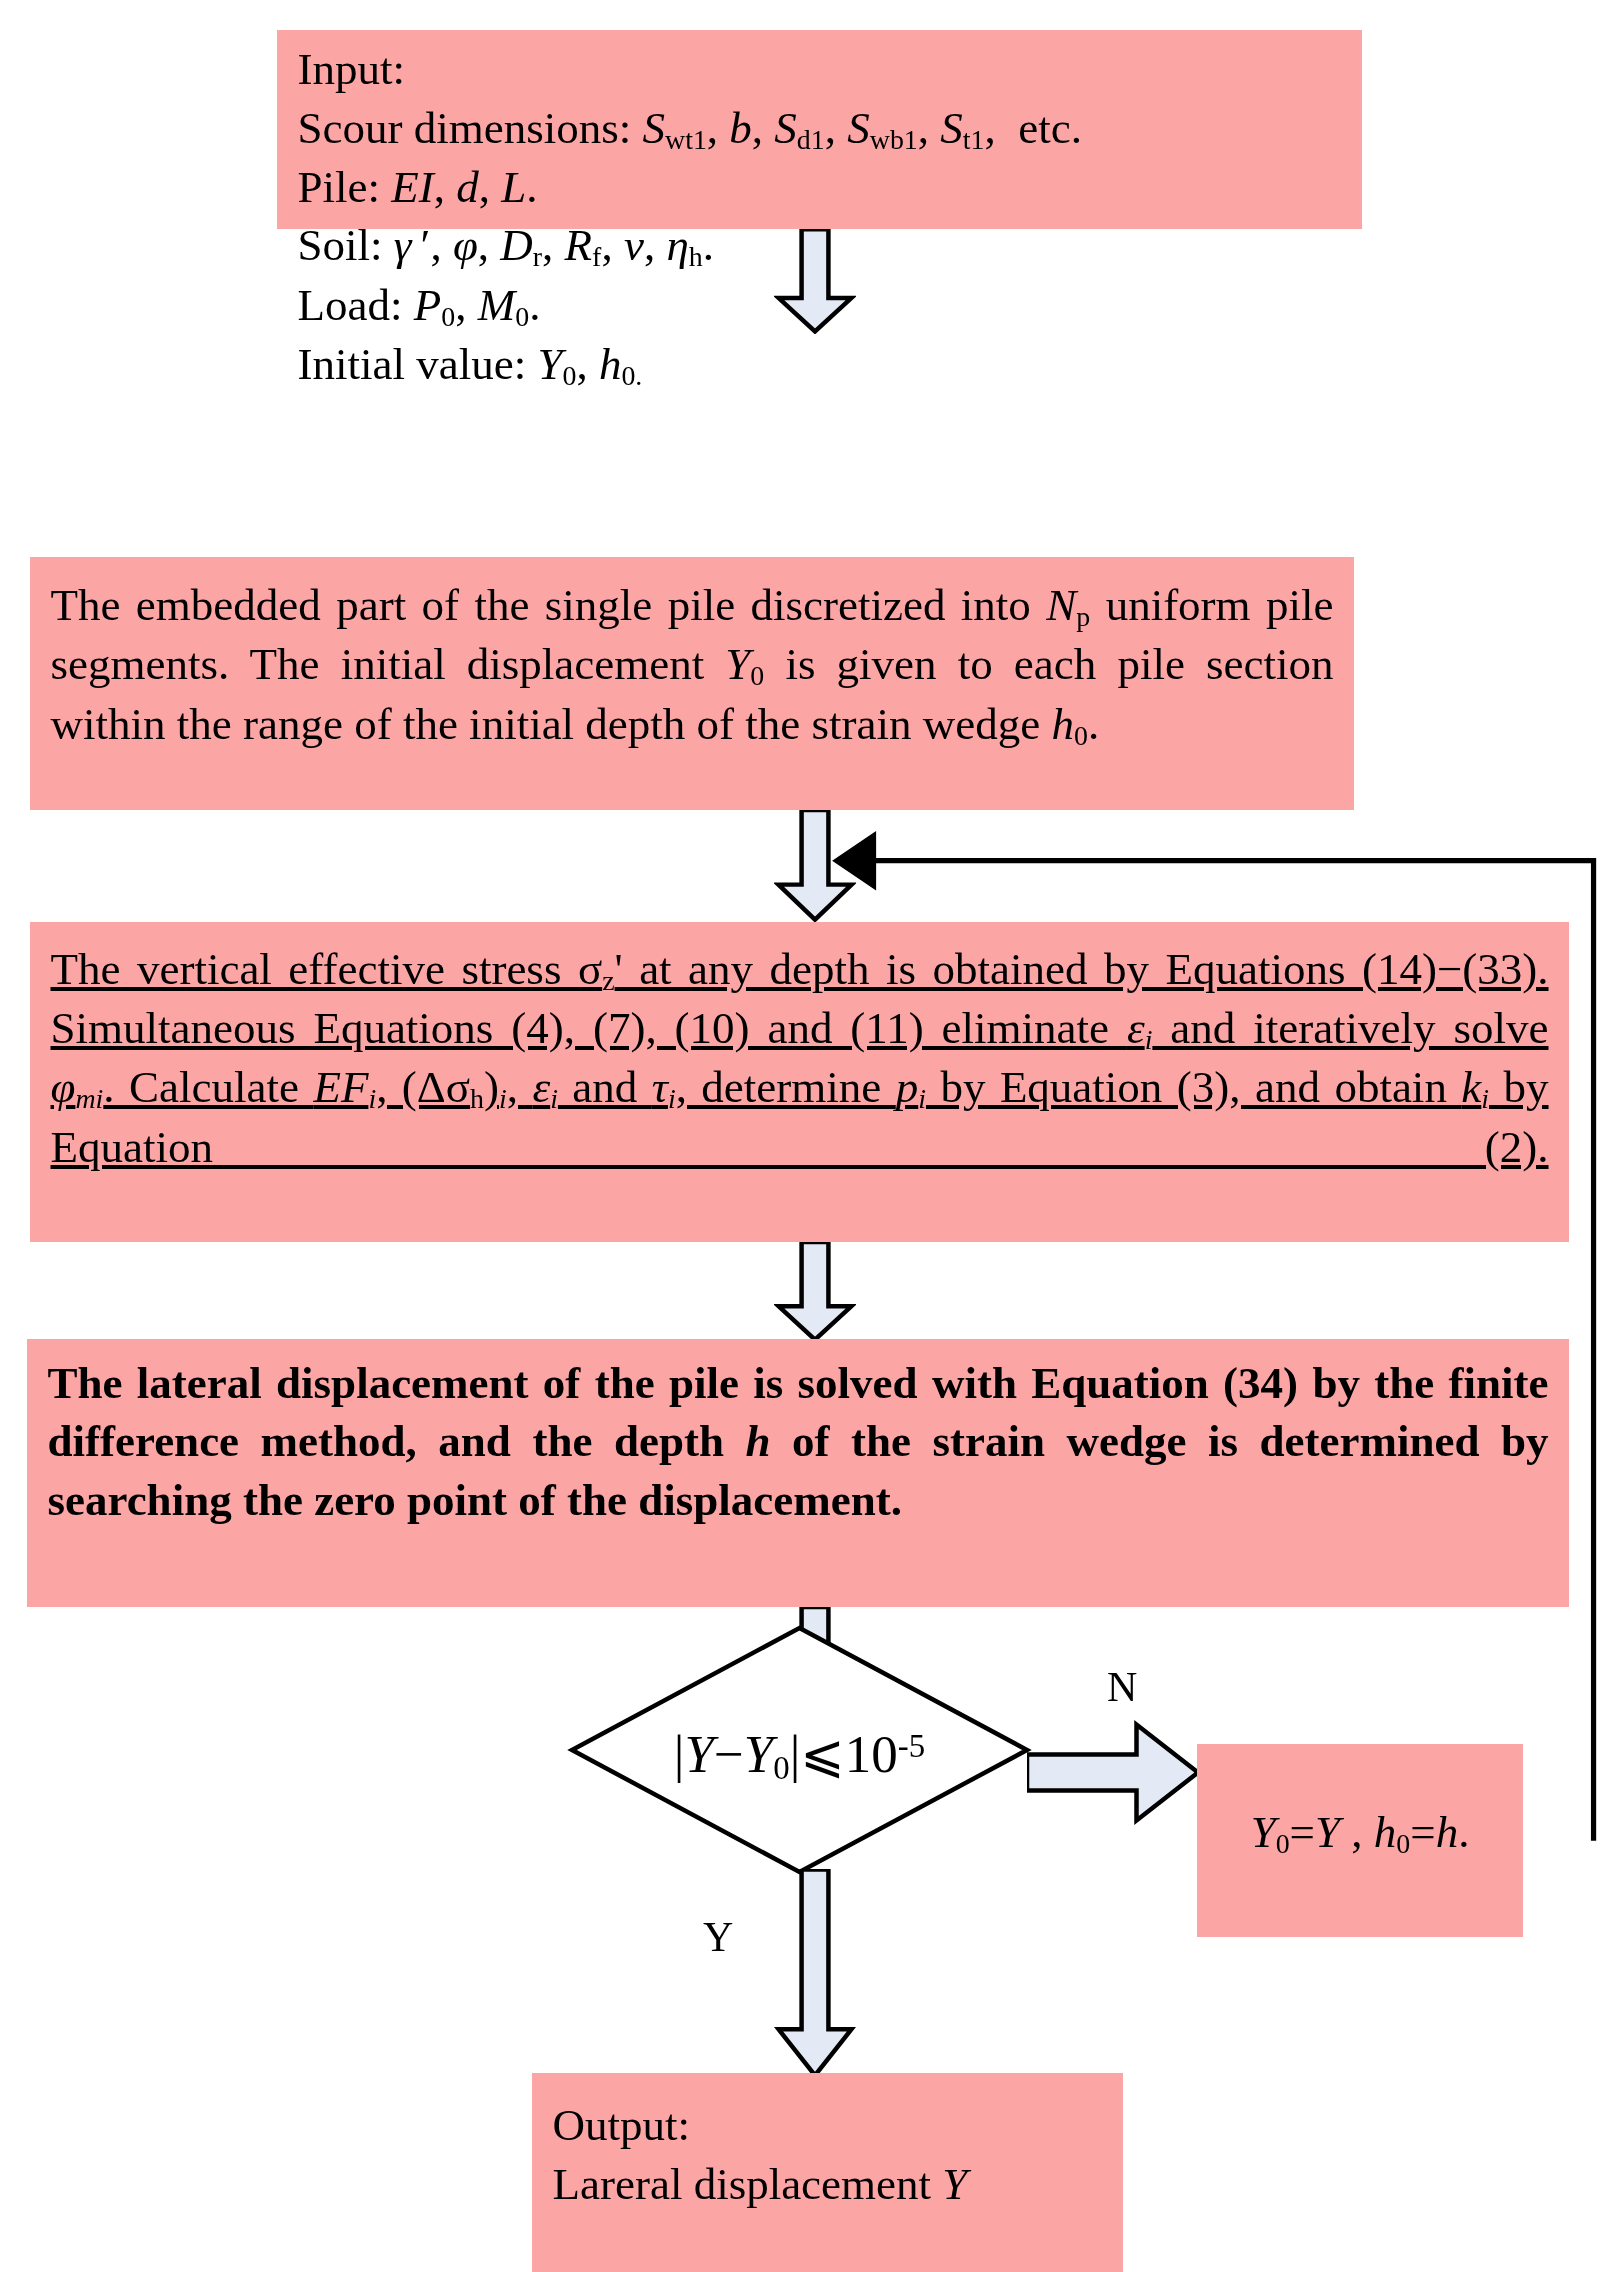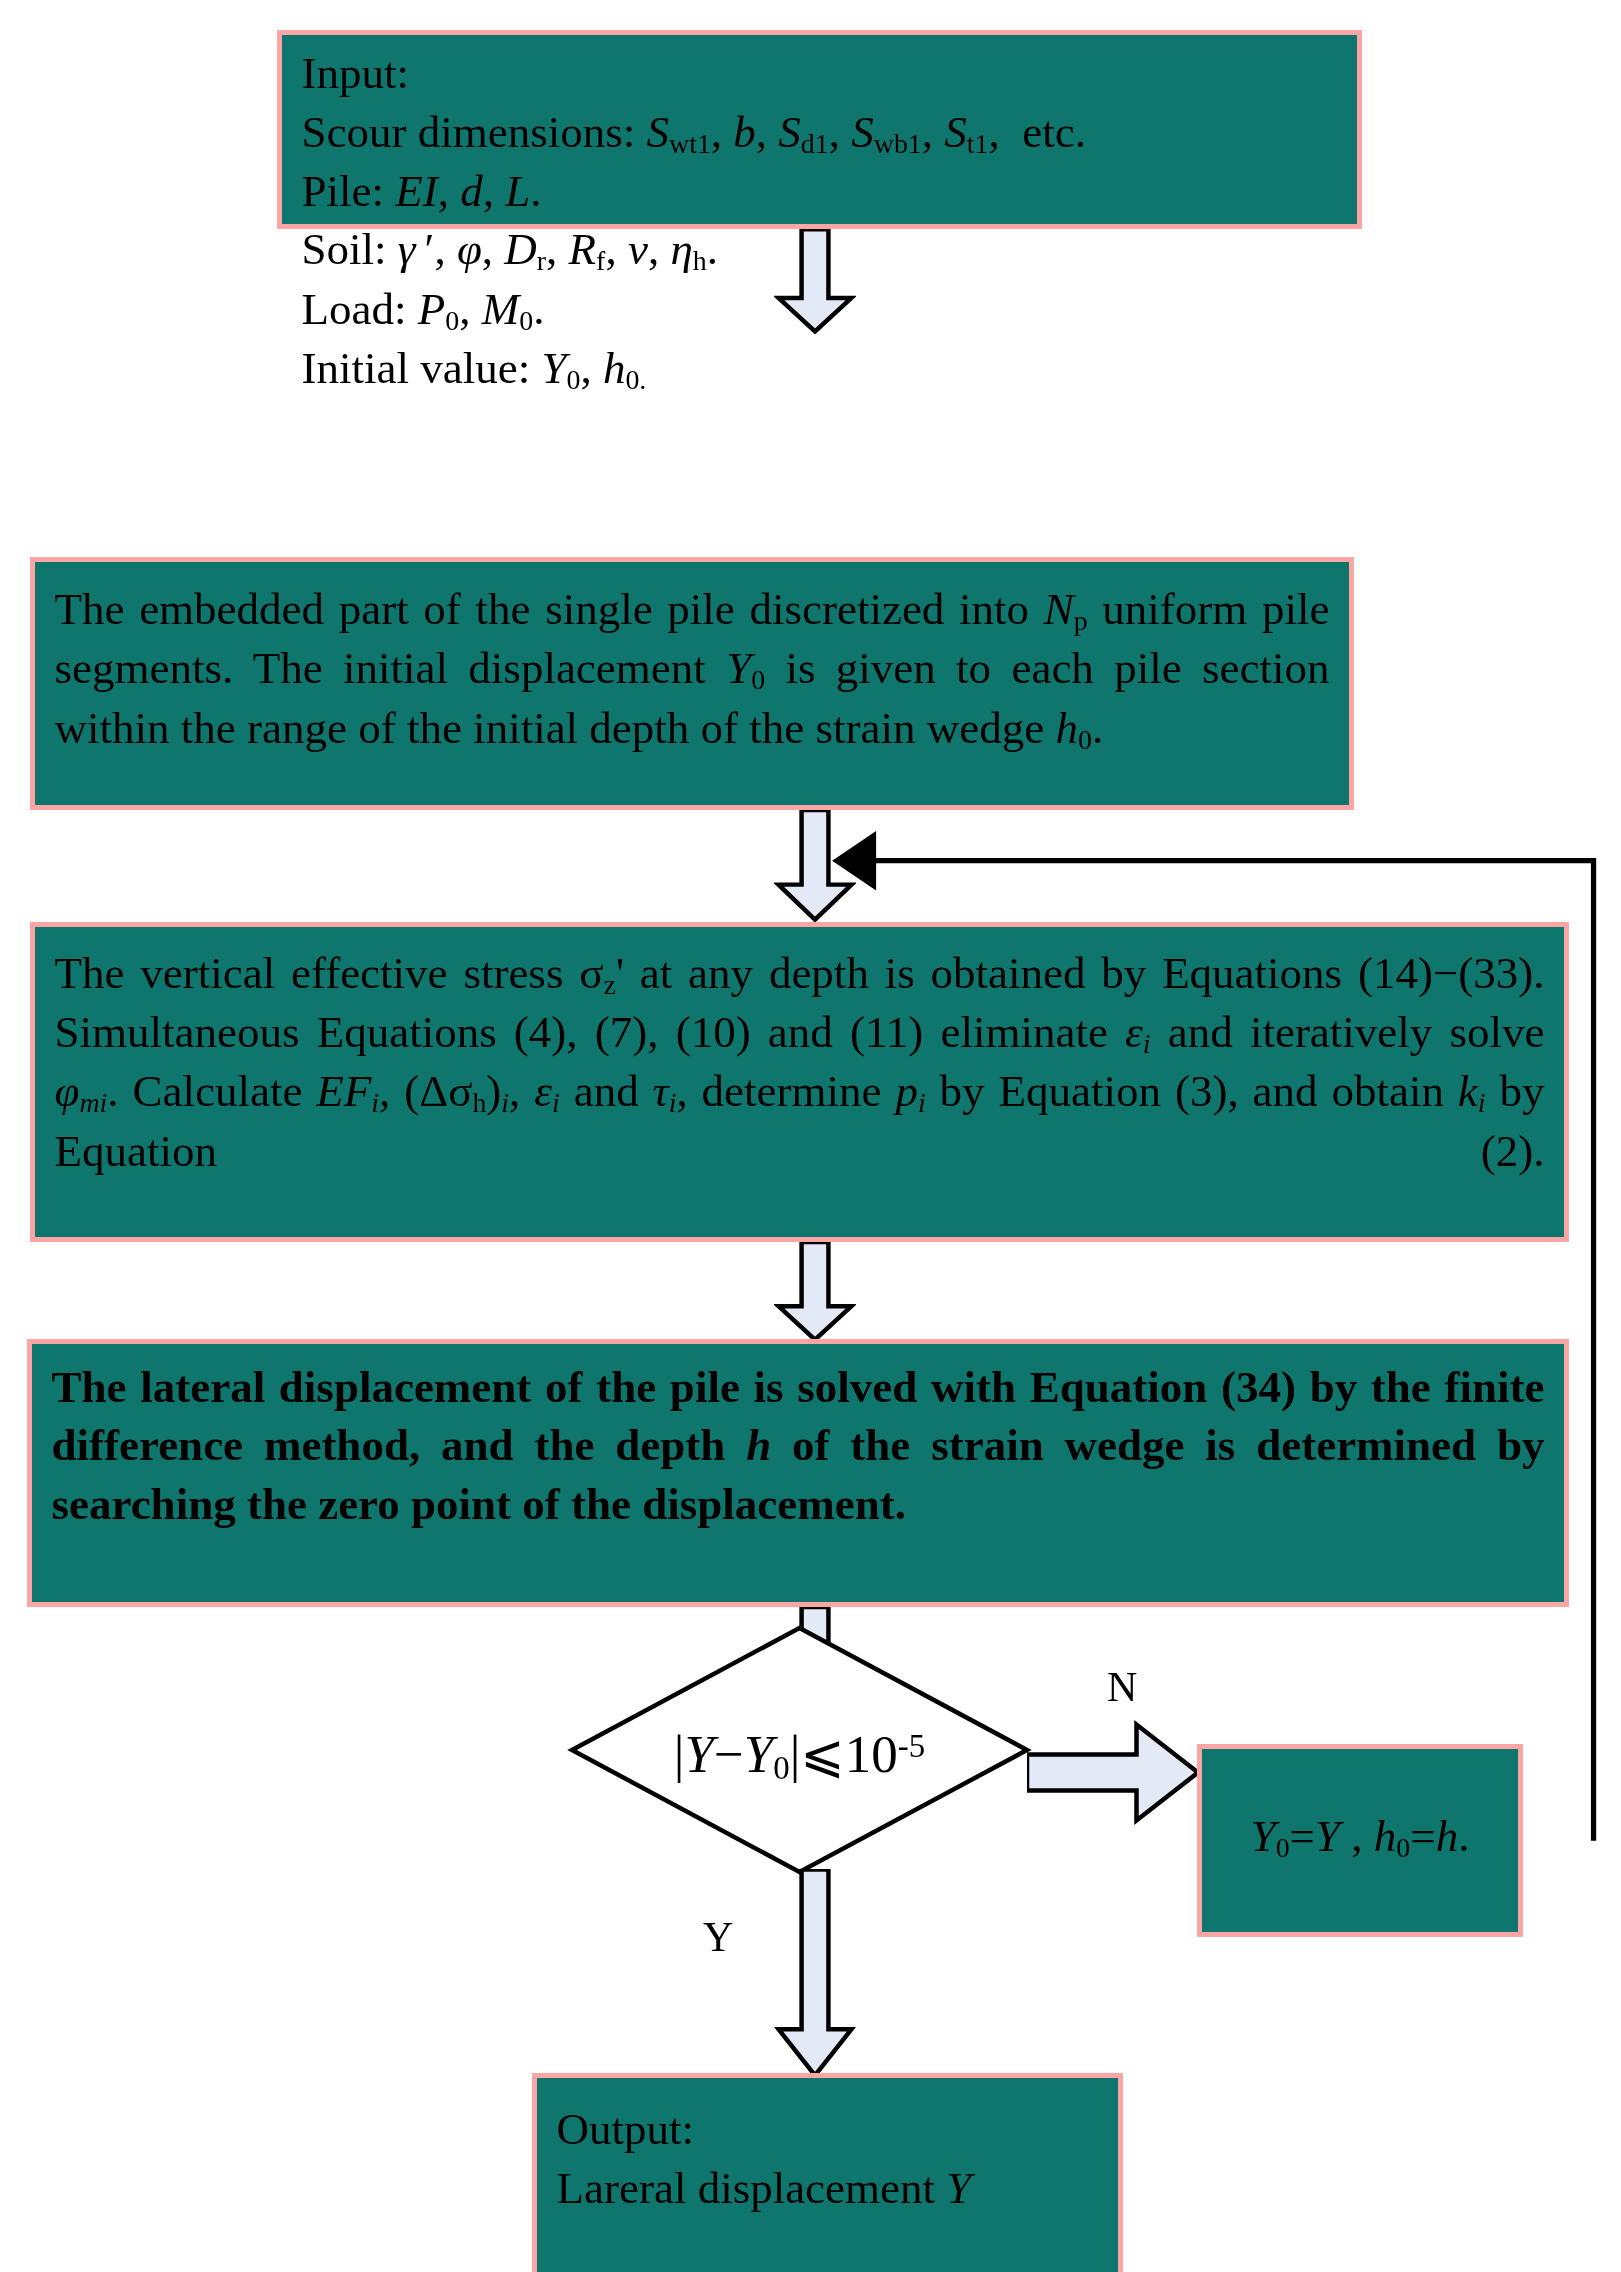--- a/index.html
+++ b/index.html
@@ -12,22 +12,22 @@
     width: 1622px;
     height: 2273px;
     background: #ffffff;
     font-family: "Liberation Serif", "DejaVu Serif", serif;
     color: #000000;
     overflow: hidden;
   }
   .node {
     position: absolute;
     box-sizing: border-box;
-    border: 5px solid #fca5a5;
-    background: #0f766e;
+    border: 1px solid #fca5a5;
+    background: #fca5a5;
     padding-left: 43px;
   }
   .node .txt {
     position: absolute;
     left: 0; right: 0;
     padding: 0 19.5px;
     font-size: 45px;
     line-height: 1.30;
     color: #000;
   }
@@ -93,21 +93,21 @@
   </div>
 
   <div class="loop" style="left:823px; top:853px; width:793px; height:988px;">
     <svg width="793" height="988" viewBox="0 0 1060 1320">
       <path d="M 1030 1320 L 1030 10 L 70 10" fill="none" stroke="#000000" stroke-width="7"></path>
       <polygon points="70,-28 70,48 14,10" fill="#000000" stroke="#000000" stroke-width="2"></polygon>
     </svg>
   </div>
 
   <div class="node" style="left:30px; top:922px; width:1539px; height:320px;">
-    <div class="txt just-all" style="top:16.5px;">
+    <div class="txt just-all" style="top:16.5px;text-decoration:underline;">
       The vertical effective stress σ<sub>z</sub>' at any depth is obtained by Equations (14)−(33). Simultaneous Equations (4), (7), (10) and (11) eliminate <i>ε</i><sub class="it">i</sub> and iteratively solve <i>φ</i><sub class="it">m</sub><sub class="it">i</sub>. Calculate <i>EF</i><sub class="it">i</sub>, (Δσ<sub>h</sub>)<sub class="it">i</sub>, <i>ε</i><sub class="it">i</sub> and <i>τ</i><sub class="it">i</sub>, determine <i>p</i><sub class="it">i</sub> by Equation (3), and obtain <i>k</i><sub class="it">i</sub> by Equation (2).
     </div>
   </div>
 
   <div class="arrow" style="left:774px; top:1242px; width:82px; height:100px;">
     <svg width="82" height="100" viewBox="0 0 110 134">
       <polygon points="37,0 73,0 73,86 104,86 55,131 6,86 37,86" fill="#e4eaf5" stroke="#000000" stroke-width="6" stroke-linejoin="miter"></polygon>
     </svg>
   </div>
 

